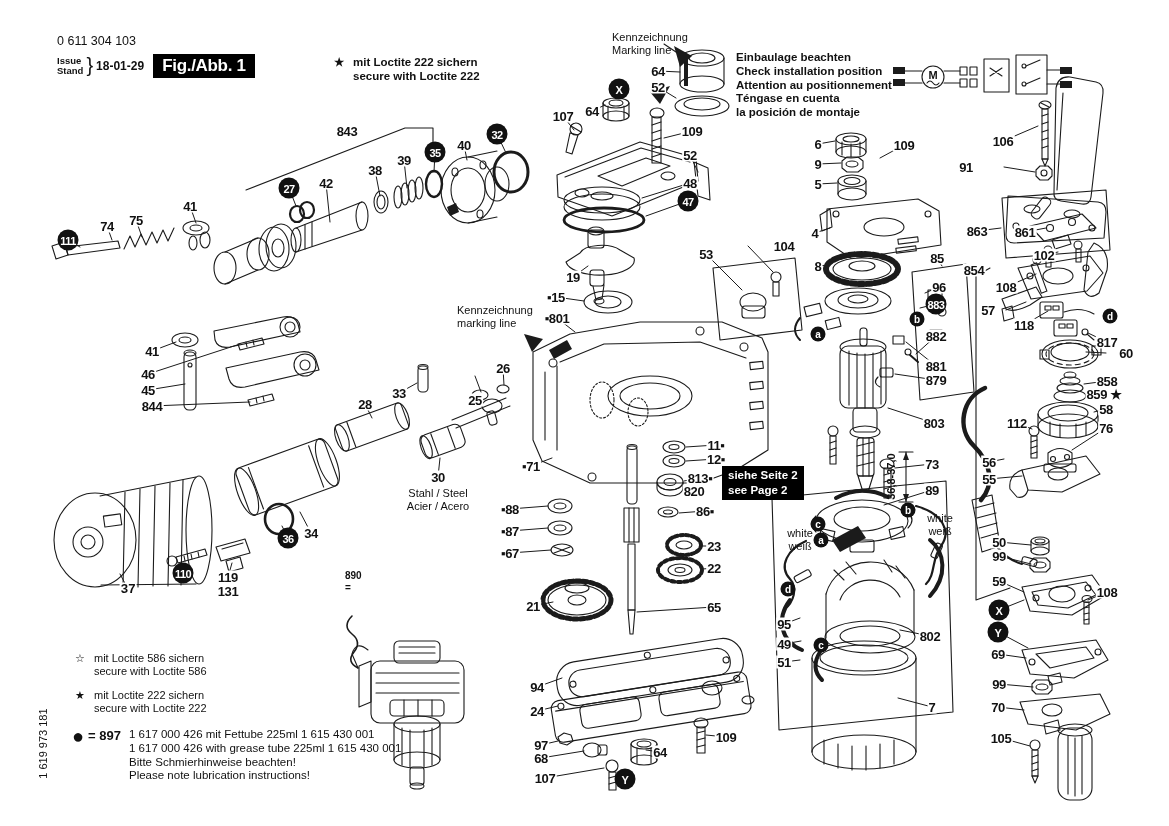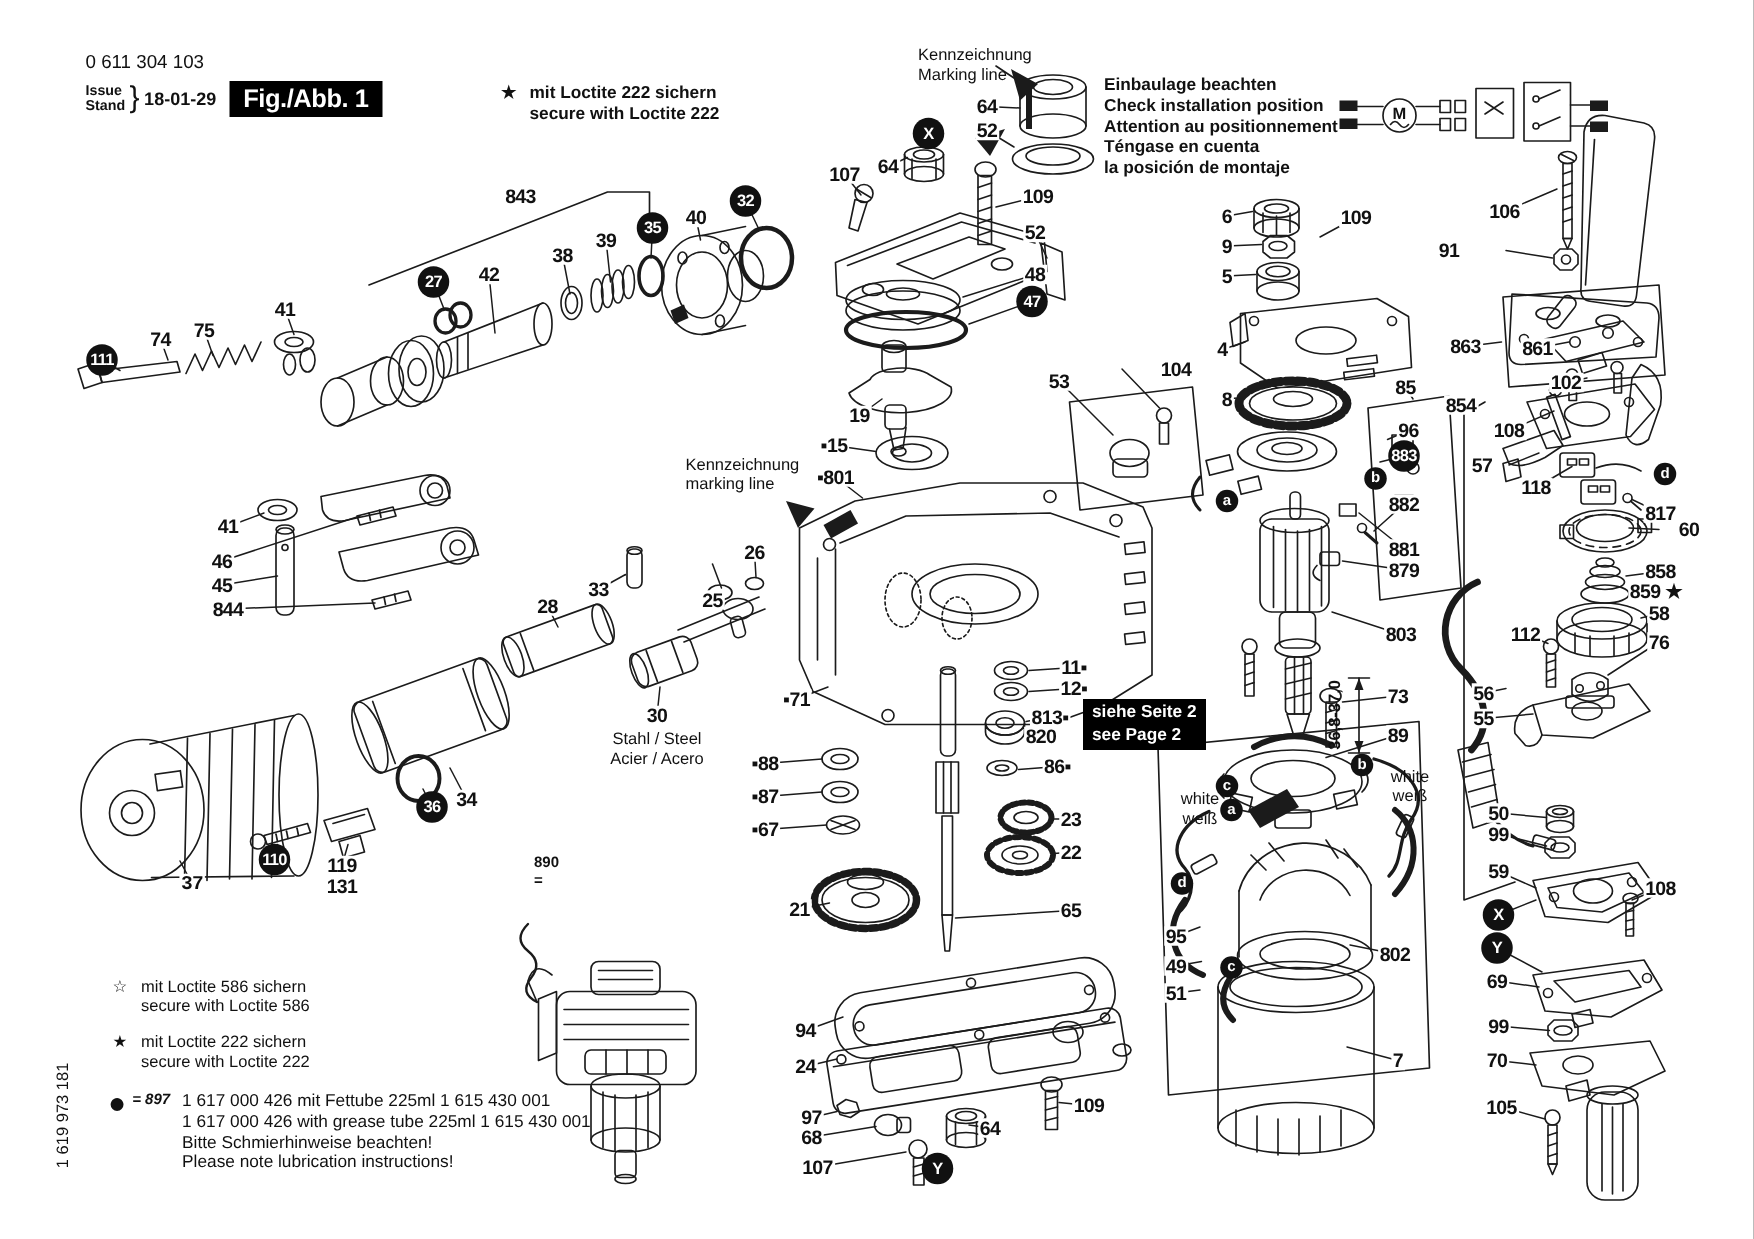--- a/index.html
+++ b/index.html
@@ -846,21 +846,21 @@
 Attention au positionnement
 Téngase en cuenta
 la posición de montaje</div>
 
 <div class="pagebox" style="left:722px;top:466px;">siehe Seite 2
 see Page 2</div>
 
 <div class="note" style="left:438px;top:487px;transform:translateX(-50%);text-align:center;">Stahl / Steel
 Acier / Acero</div>
 
-<div class="note b" style="left:345px;top:570px;font-size:10px;line-height:1.18;margin-left:11px;">
+<div class="note b" style="left:345px;top:570px;font-size:10px;line-height:1.18;">
   <span style="position:absolute;left:0;top:0;">890 =</span>
 </div>
 
 <div class="note vert b" style="left:868px;top:470px;font-size:11px;">36,8-37,0</div>
 
 <div class="note" style="left:940px;top:512px;transform:translateX(-50%);text-align:center;">white
 weiß</div>
 <div class="note" style="left:800px;top:527px;transform:translateX(-50%);text-align:center;">white
 weiß</div>
 
@@ -869,21 +869,21 @@
   <span>mit Loctite 586 sichern
 secure with Loctite 586</span>
 </div>
 <div class="note noterow" style="left:75px;top:689px;">
   <span class="sym">★</span>
   <span>mit Loctite 222 sichern
 secure with Loctite 222</span>
 </div>
 <div class="note noterow" style="left:72px;top:728px;">
   <span style="font-size:20px;line-height:0.8;">●</span>
-  <span class="b" style="font-size:10px;margin-right:4px;white-space:nowrap;font-style:italic;">= 897</span>
+  <span class="b" style="font-size:13px;margin-right:4px;white-space:nowrap;">= 897</span>
   <span style="font-size:11.5px;">1 617 000 426 mit Fettube 225ml 1 615 430 001
 1 617 000 426 with grease tube 225ml 1 615 430 001
 Bitte Schmierhinweise beachten!
 Please note lubrication instructions!</span>
 </div>
 
 <div class="note vert" style="left:8px;top:737px;font-size:11px;">1 619 973 181</div>
 
 </div>
 

